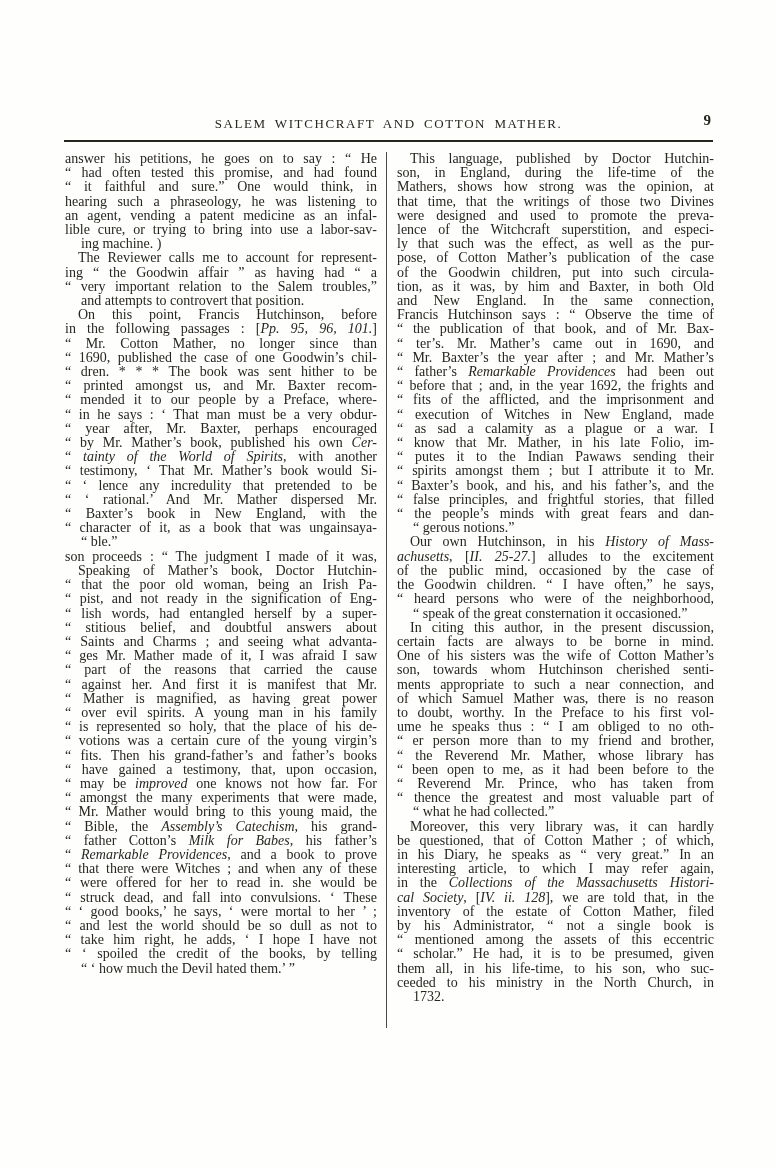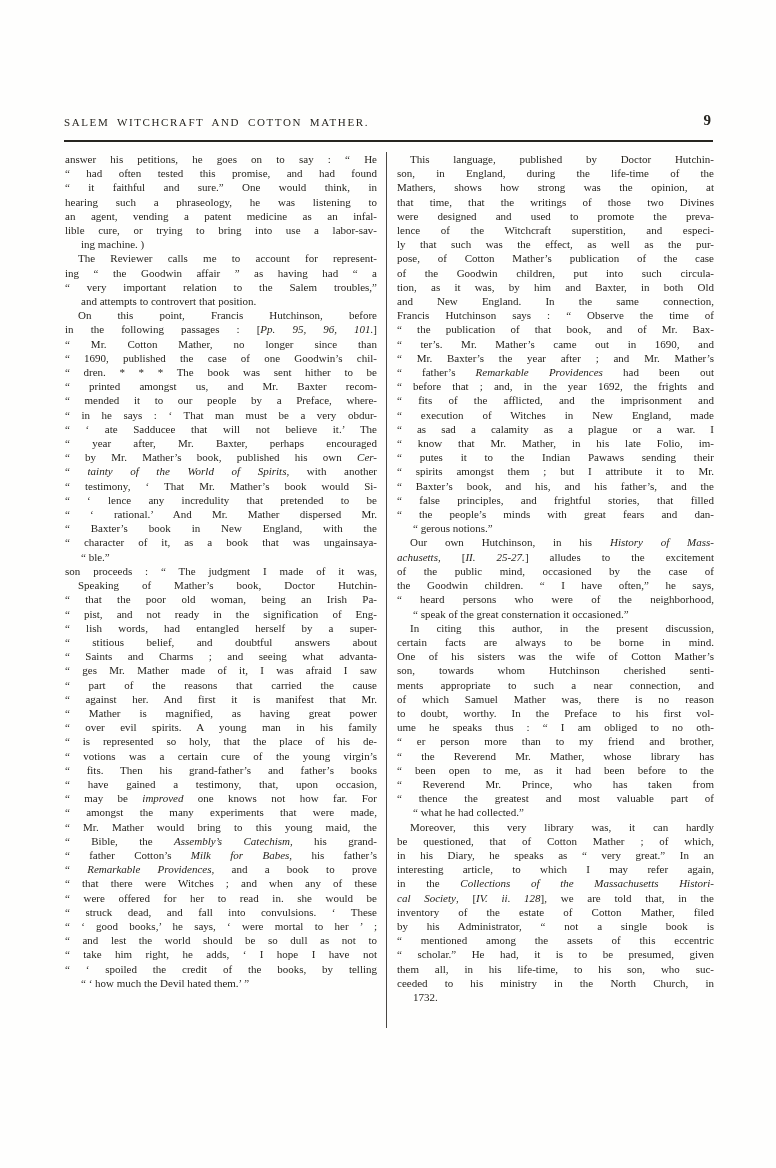--- a/index.html
+++ b/index.html
@@ -8,37 +8,37 @@
     background:#ffffff;
     font-family:"Liberation Serif", "DejaVu Serif", serif;
   }
   .page {
     position:relative; width:776px; height:1168px;
     background:var(--paper, #fefefd); overflow:hidden;
     color:var(--ink, #272520);
   }
   .header { position:absolute; top:116px; left:64px; width:649px; height:18px; }
   .running-title {
-    display:block; 
-    font-size:11px; letter-spacing:1.6px; word-spacing:3.5px;
+    display:block; text-align:center;
+    font-size:13px; letter-spacing:1.6px; word-spacing:3.5px;
     color:var(--ink, #272520);
   }
   .page-number {
     position:absolute; right:2px; top:-4px;
     font-size:15px; font-weight:bold;
   }
   .header-rule {
     position:absolute; top:140px; left:64px; width:649px; height:2px;
     background:var(--ink, #26241f);
   }
   .columns {
     position:absolute; top:152px; left:65px; width:649px;
     display:flex; align-items:flex-start;
   }
-  .col { font-size:11px; line-height:14.2px; }
+  .col { font-size:14px; line-height:14.2px; }
   .col-left  { width:312px; }
   .col-right { width:317px; }
   .col-divider {
     width:1px; height:876px; flex:0 0 1px;
     background:#4a4743; margin-left:9px; margin-right:10px;
   }
   .line { text-align:justify; text-align-last:justify; text-justify:inter-word; white-space:normal; }
   .line.last { text-align-last:left;margin-left:16px; }
   .line.indent { text-indent:13px;font-family:Liberation Serif, serif; }
   .line i { font-style:italic; }
@@ -66,21 +66,20 @@
         <div class="line">“ very important relation to the Salem troubles,”</div>
         <div class="line last">and attempts to controvert that position.</div>
         <div class="line indent">On this point, Francis Hutchinson, before</div>
         <div class="line">in the following passages :  [<i>Pp. 95, 96, 101.</i>]</div>
         <div class="line">“ Mr. Cotton Mather, no longer since than</div>
         <div class="line">“ 1690, published the case of one Goodwin’s chil-</div>
         <div class="line">“ dren.  *  *  * The book was sent hither to be</div>
         <div class="line">“ printed amongst us, and Mr. Baxter recom-</div>
         <div class="line">“ mended it to our people by a Preface, where-</div>
         <div class="line">“ in he says : ‘ That man must be a very obdur-</div>
-        <div class="line">“ ‘ ate Sadducee that will not believe it.’  The</div>
         <div class="line">“ year after, Mr. Baxter, perhaps encouraged</div>
         <div class="line">“ by Mr. Mather’s book, published his own <i>Cer-</i></div>
         <div class="line">“ <i>tainty of the World of Spirits</i>, with another</div>
         <div class="line">“ testimony, ‘ That Mr. Mather’s book would Si-</div>
         <div class="line">“ ‘ lence any incredulity that pretended to be</div>
         <div class="line">“ ‘ rational.’  And Mr. Mather dispersed Mr.</div>
         <div class="line">“ Baxter’s book in New England, with the</div>
         <div class="line">“ character of it, as a book that was ungainsaya-</div>
         <div class="line last">“ ble.”</div>
         <div class="line">son proceeds : “ The judgment I made of it was,</div>

